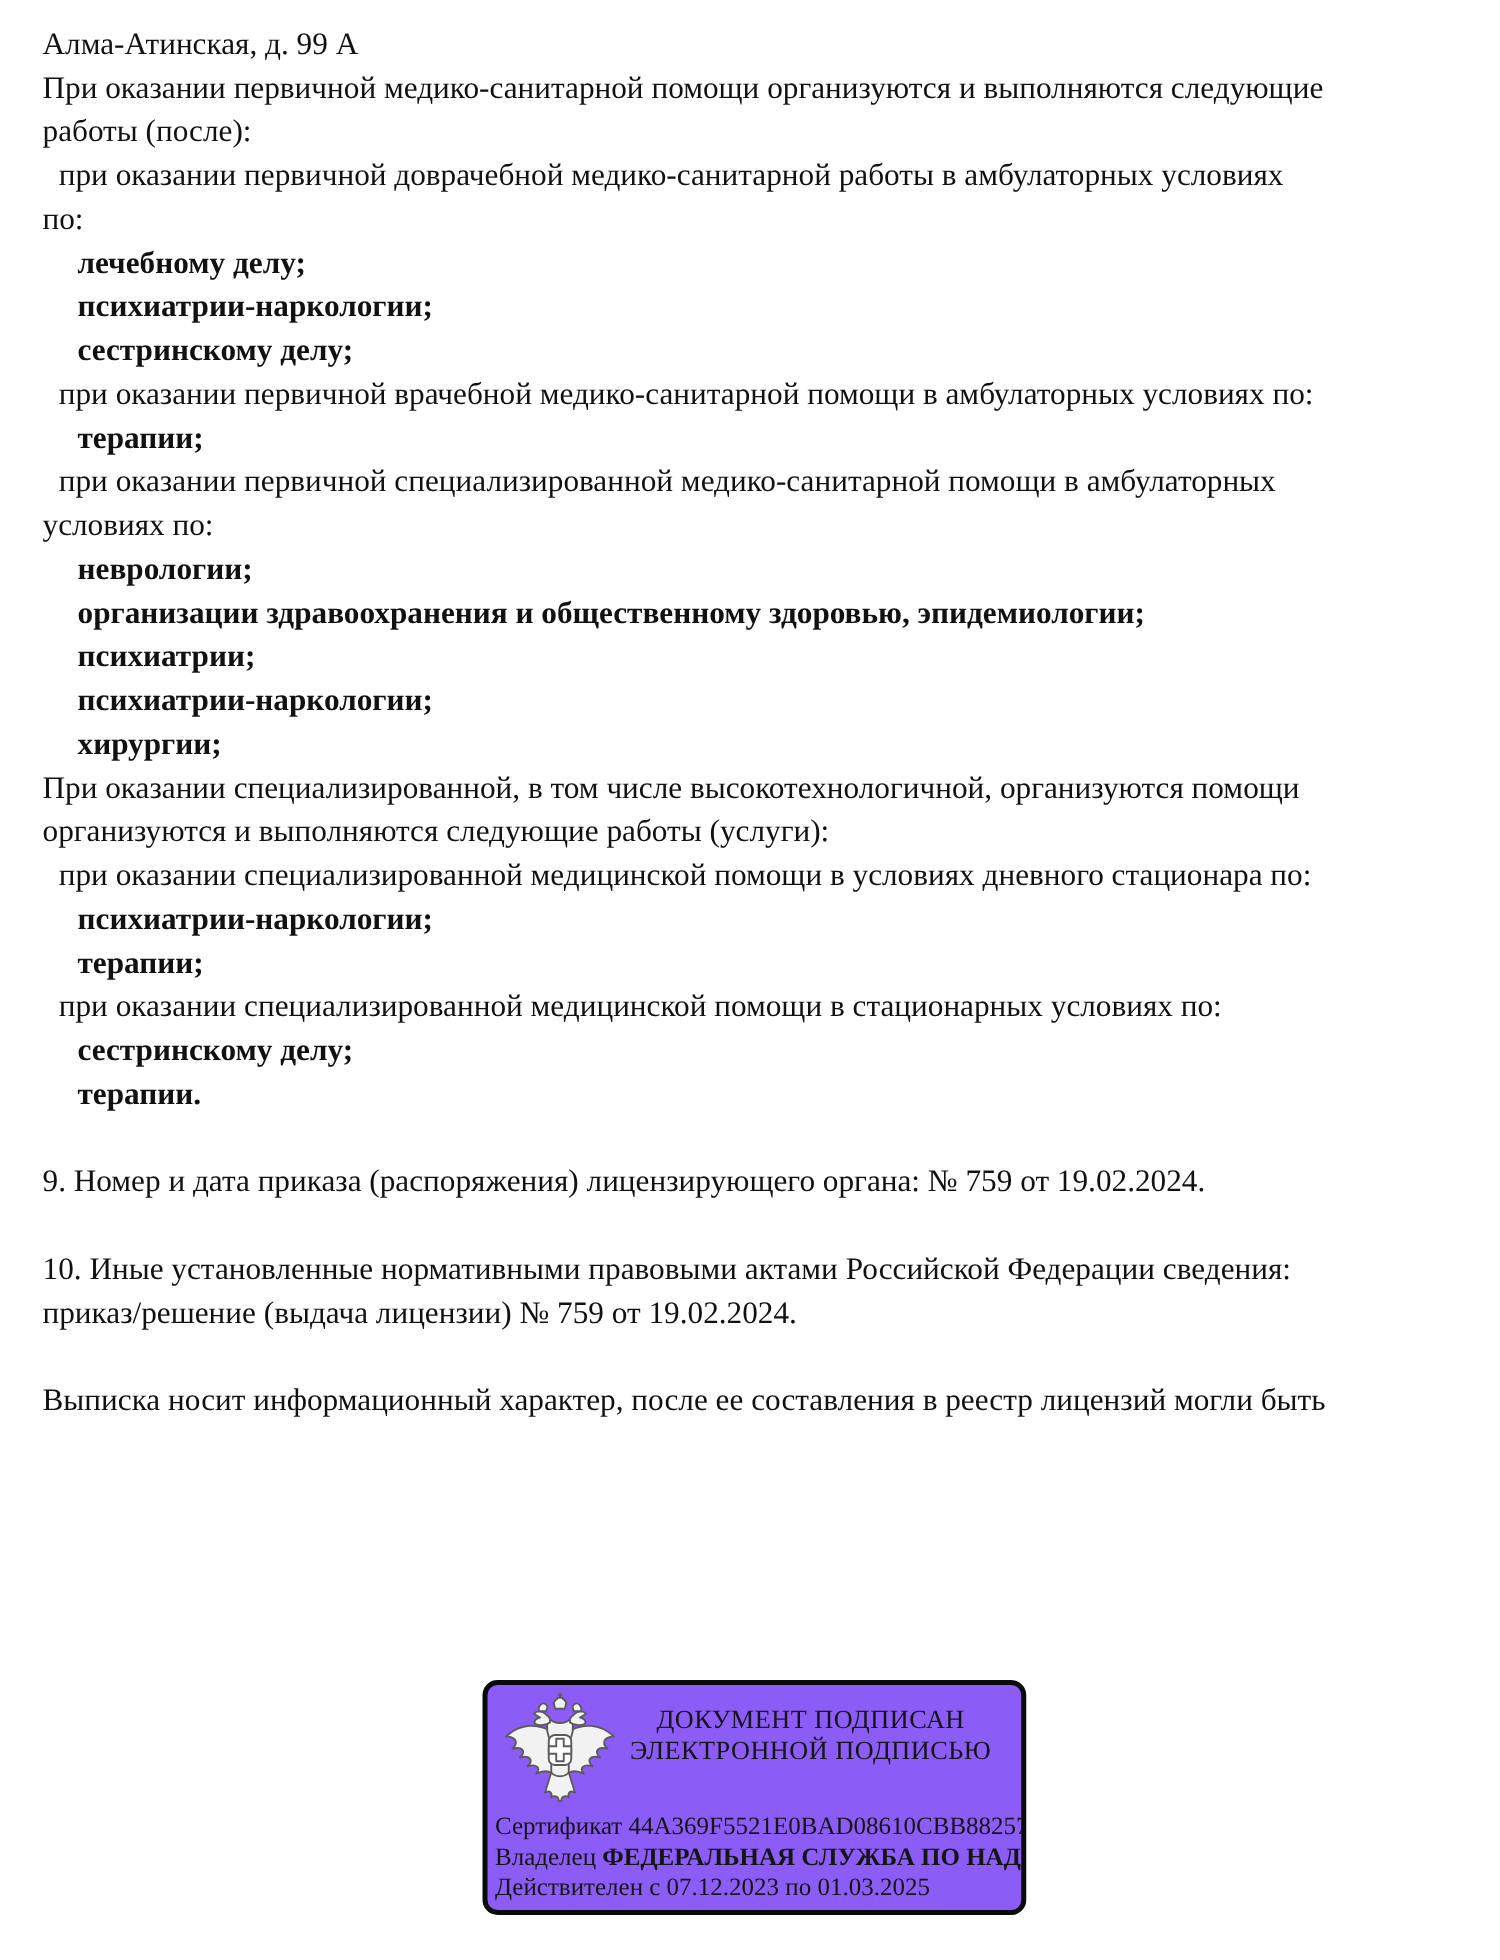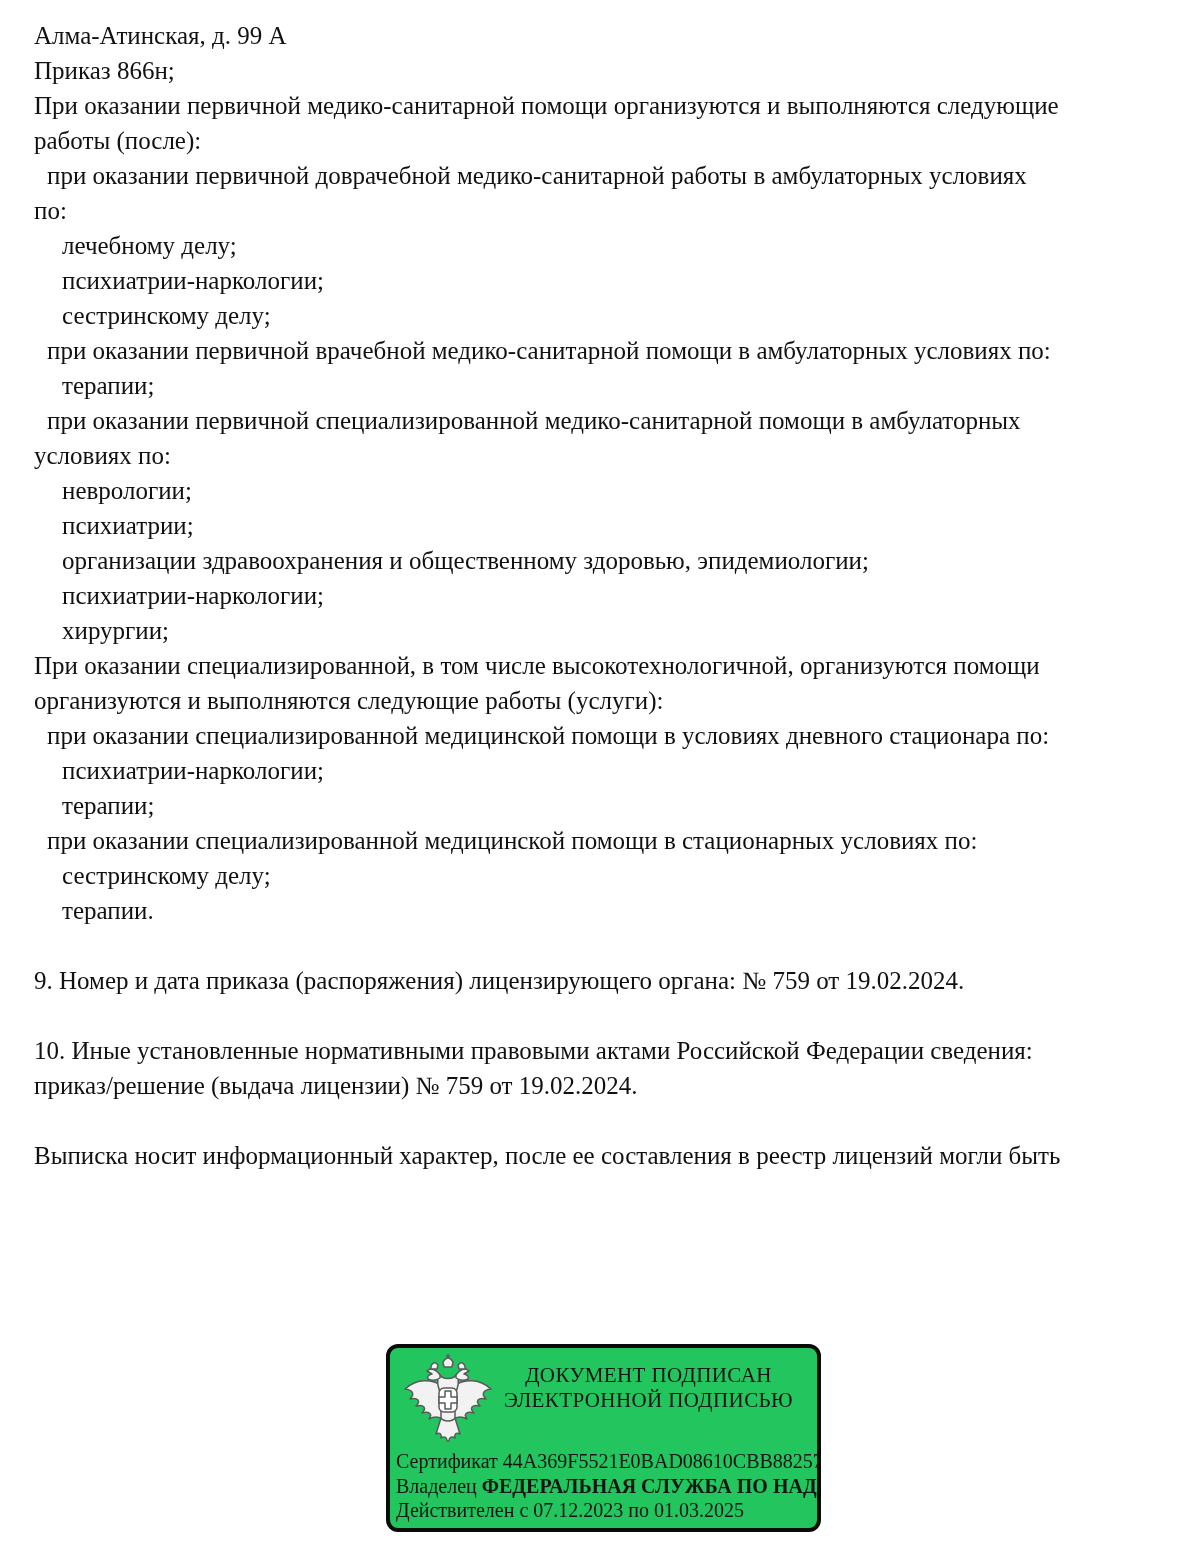--- a/index.html
+++ b/index.html
@@ -3,57 +3,56 @@
 <meta charset="utf-8">
 <style>
   html,body{margin:0;padding:0;background:#fff;}
   .page{
     position:relative;width:1132px;height:1568px;background:#ffffff;
     font-family:"Liberation Serif","DejaVu Serif",serif;color:#111111;overflow:hidden;padding-left:27px;
   }
   .doc-text{position:absolute;left:34px;top:18px;right:10px;font-size:25px;line-height:35px;}
   .line{white-space:nowrap;min-height:35px;}
   .ind-1{padding-left:13px;}
-  .ind-2{padding-left:28px;}
+  .ind-2{padding-left:28px;font-weight:bold;}
 
   .sig-box{
     position:absolute;left:386px;top:1344px;width:435px;height:188px;box-sizing:border-box;
-    border:4px solid #0a0a0a;border-radius:12px;background:#22c55e;overflow:hidden;
+    border:4px solid #0a0a0a;border-radius:12px;background:#8b5cf6;overflow:hidden;
   }
   .sig-top{display:flex;align-items:flex-start;}
   .sig-emblem{width:100px;height:92px;margin:6px 0 0 8px;flex:0 0 auto;}
   .sig-title{
     flex:1;text-align:center;font-size:21px;line-height:25px;
     padding:15px 22px 0 4px;letter-spacing:.4px;color:#151515;
   }
   .sig-lines{margin:3px 0 0 6px;font-size:20px;line-height:24.5px;white-space:nowrap;color:#151515;}
   .sig-lines b{font-weight:bold;}
 </style>
 </head>
 <body>
 
 <div class="page">
 
   <div class="doc-text" id="doc-lines">
       <div class="line">Алма-Атинская, д. 99 А</div>
-      <div class="line">Приказ 866н;</div>
       <div class="line">При оказании первичной медико-санитарной помощи организуются и выполняются следующие</div>
       <div class="line">работы (после):</div>
       <div class="line ind-1">при оказании первичной доврачебной медико-санитарной работы в амбулаторных условиях</div>
       <div class="line">по:</div>
       <div class="line ind-2">лечебному делу;</div>
       <div class="line ind-2">психиатрии-наркологии;</div>
       <div class="line ind-2">сестринскому делу;</div>
       <div class="line ind-1">при оказании первичной врачебной медико-санитарной помощи в амбулаторных условиях по:</div>
       <div class="line ind-2">терапии;</div>
       <div class="line ind-1">при оказании первичной специализированной медико-санитарной помощи в амбулаторных</div>
       <div class="line">условиях по:</div>
       <div class="line ind-2">неврологии;</div>
+      <div class="line ind-2">организации здравоохранения и общественному здоровью, эпидемиологии;</div>
       <div class="line ind-2">психиатрии;</div>
-      <div class="line ind-2">организации здравоохранения и общественному здоровью, эпидемиологии;</div>
       <div class="line ind-2">психиатрии-наркологии;</div>
       <div class="line ind-2">хирургии;</div>
       <div class="line">При оказании специализированной, в том числе высокотехнологичной, организуются помощи</div>
       <div class="line">организуются и выполняются следующие работы (услуги):</div>
       <div class="line ind-1">при оказании специализированной медицинской помощи в условиях дневного стационара по:</div>
       <div class="line ind-2">психиатрии-наркологии;</div>
       <div class="line ind-2">терапии;</div>
       <div class="line ind-1">при оказании специализированной медицинской помощи в стационарных условиях по:</div>
       <div class="line ind-2">сестринскому делу;</div>
       <div class="line ind-2">терапии.</div>

